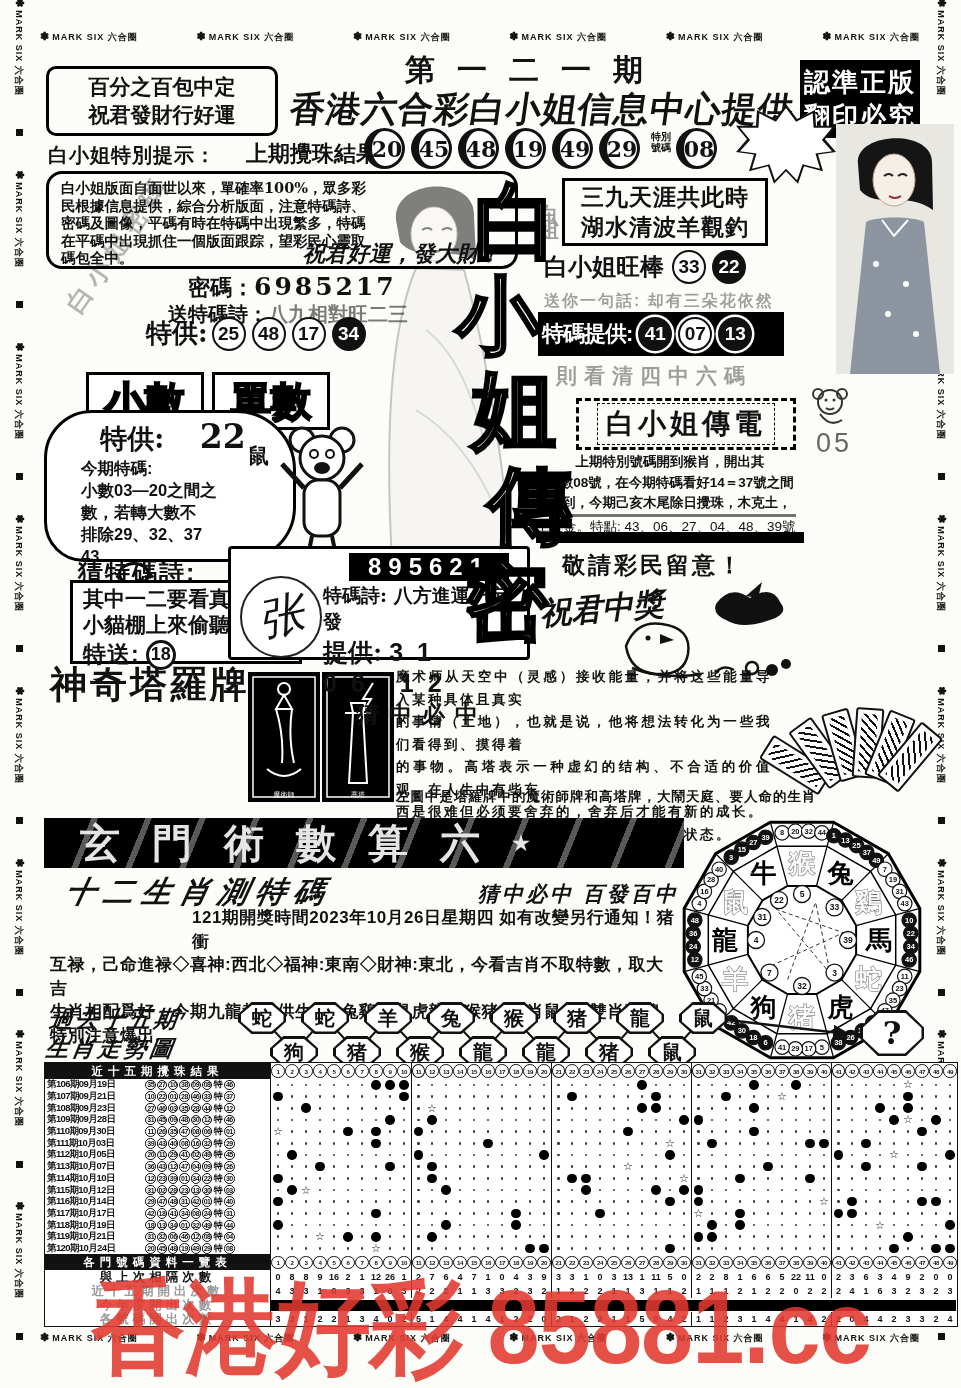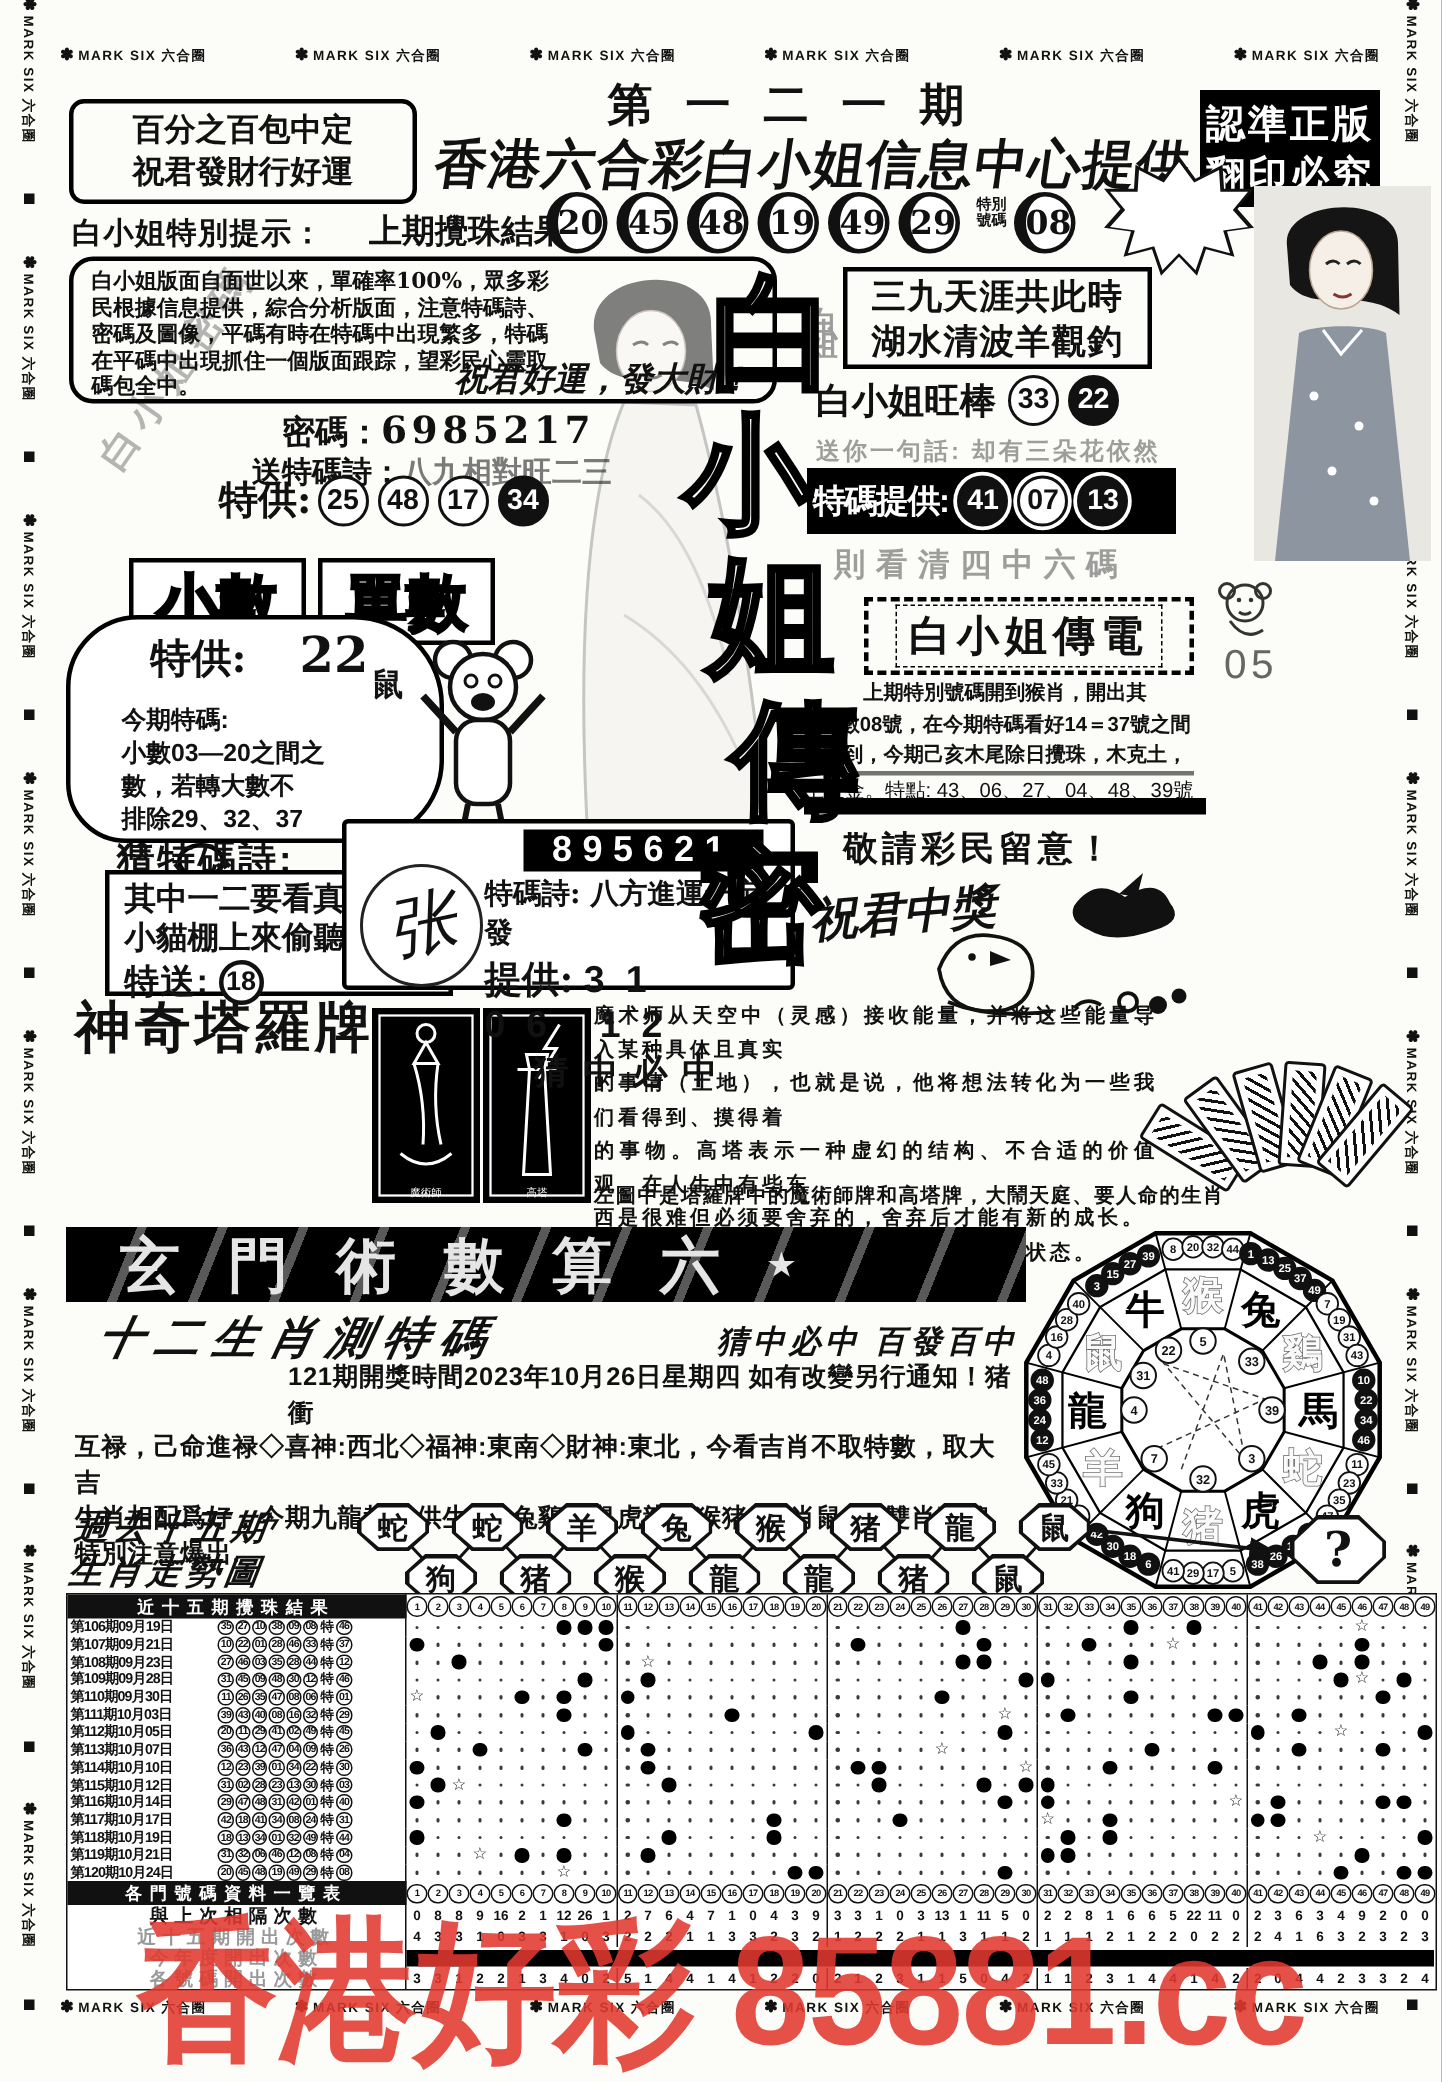--- a/index.html
+++ b/index.html
@@ -351,21 +351,21 @@
 
   <div id="vert-title"></div>
 
   <div class="numhead serif" style="left:86px;top:372px;">小數</div>
   <div class="numhead serif" style="left:212px;top:372px;">單數</div>
   <div class="abs" id="bubble">
     <div class="offer serif">
       <span>特供:</span>
       <span class="n">22</span>
     </div>
-    <div id="bubble-lines" style="padding-left:18px;margin-top:12px;">
+    <div id="bubble-lines" style="padding-left:18px;">
         <div class="line">今期特碼:</div>
         <div class="line">小數03—20之間之</div>
         <div class="line">數，若轉大數不</div>
         <div class="line">排除29、32、37</div>
         <div class="line">43</div>
       </div>
   </div>
   <div class="abs bub" style="left:118px;top:562px;width:26px;height:18px;"></div>
   <div class="abs bub" style="left:104px;top:582px;width:16px;height:12px;"></div>
   <div class="abs serif" id="mouse-label">鼠</div>

